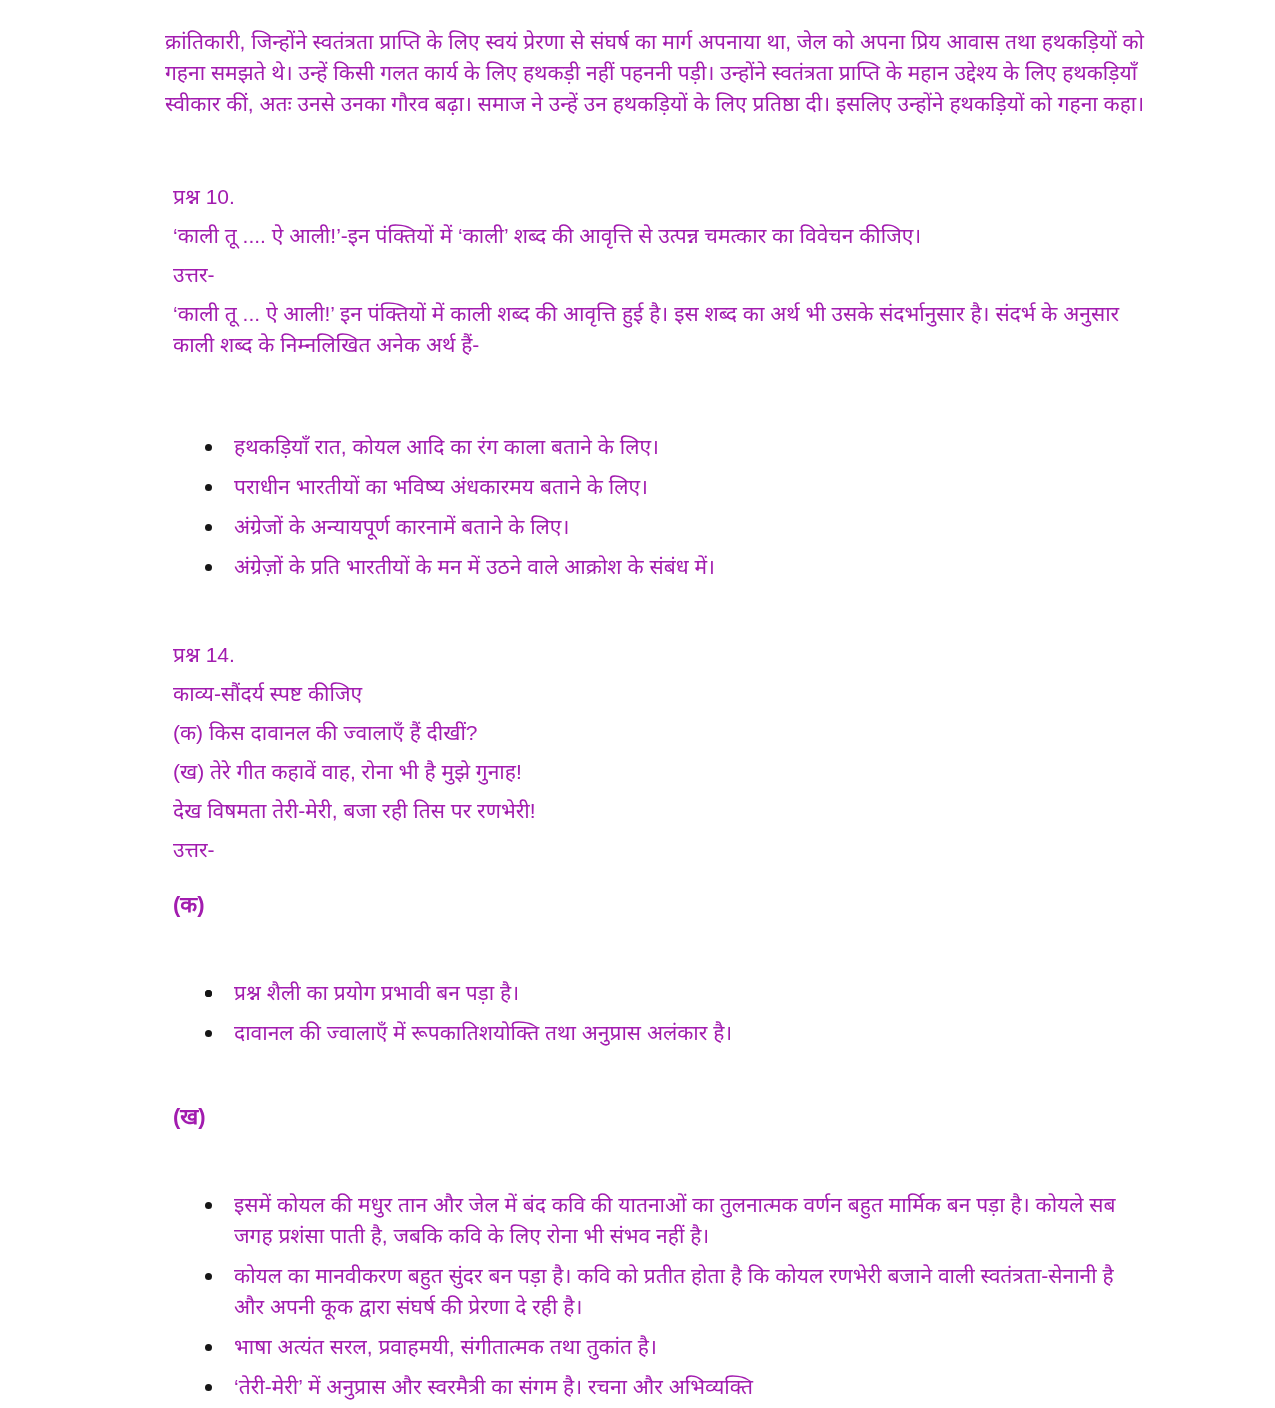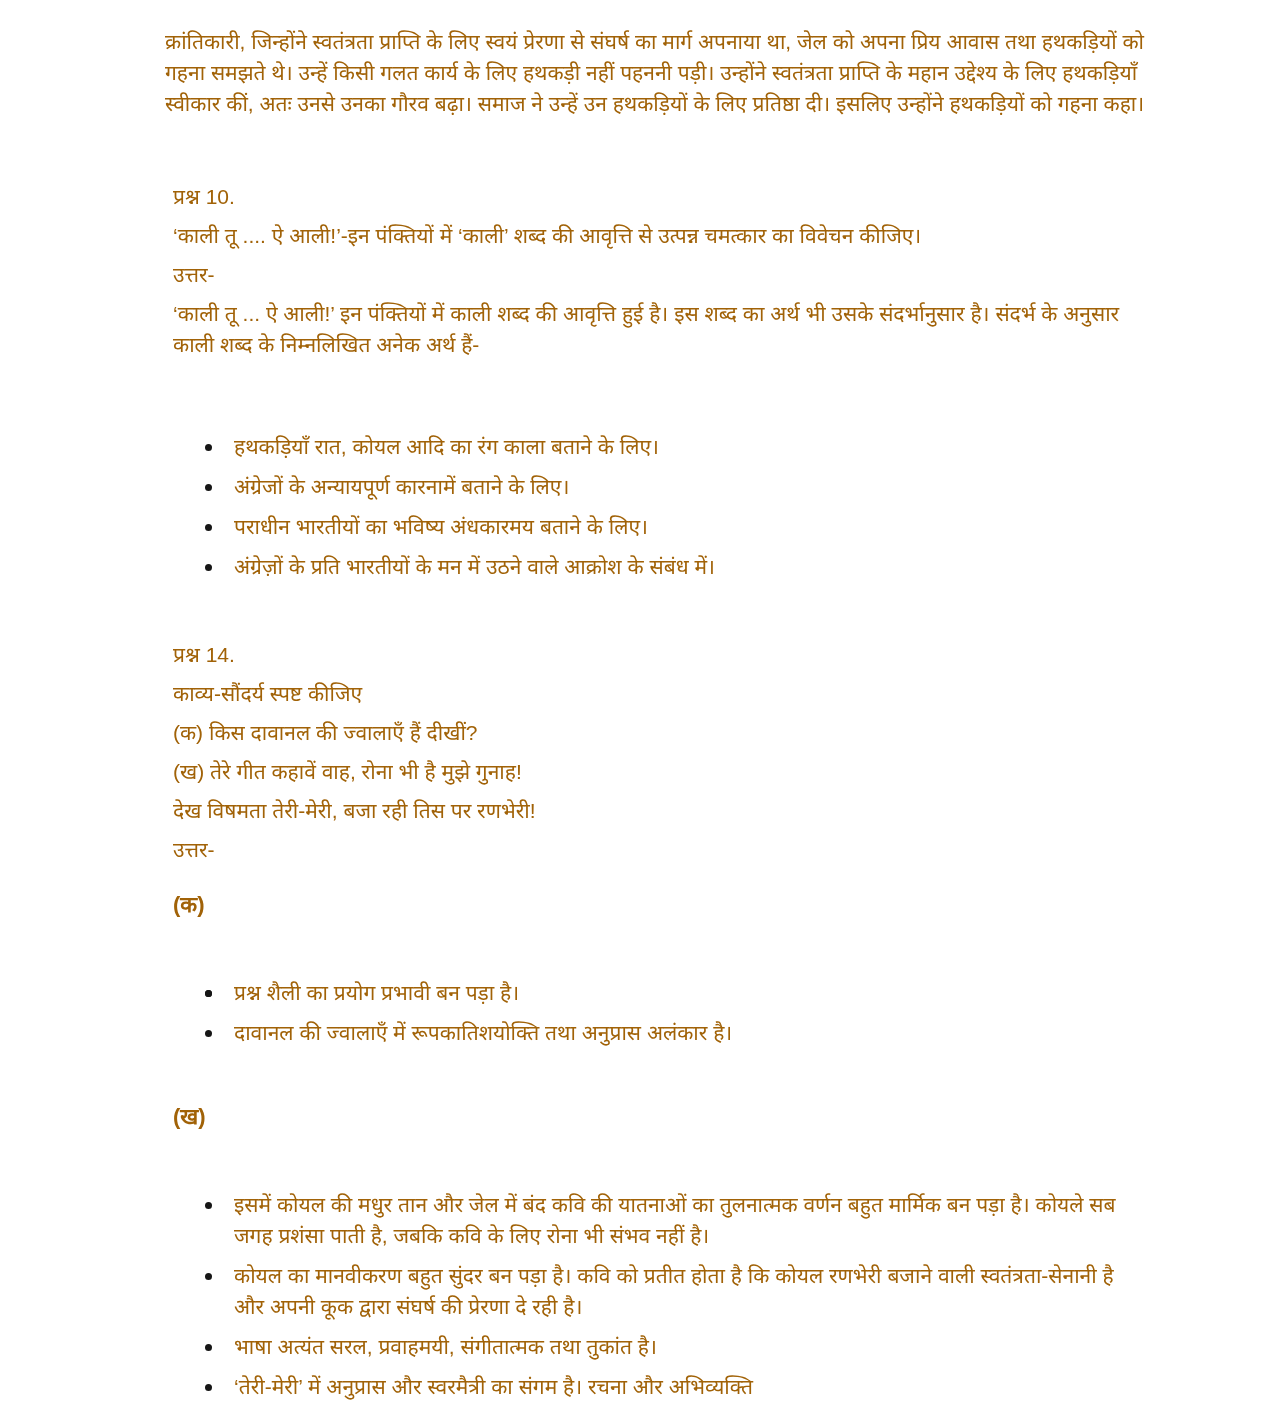--- a/index.html
+++ b/index.html
@@ -51,39 +51,39 @@
   }
   .part-label {
     font-weight: bold;
     font-size: 22px;
     line-height: 31px;
   }
 </style>
 </head>
 <body style="background: rgb(255, 255, 255);">
 
-<div class="page" style="color: #a16207;">
+<div class="page" style="color: #a21caf;">
   <div class="content">
 
     <p class="para">क्रांतिकारी, जिन्होंने स्वतंत्रता प्राप्ति के लिए स्वयं प्रेरणा से संघर्ष का मार्ग अपनाया था, जेल को अपना प्रिय आवास तथा हथकड़ियों को गहना समझते थे। उन्हें किसी गलत कार्य के लिए हथकड़ी नहीं पहननी पड़ी। उन्होंने स्वतंत्रता प्राप्ति के महान उद्देश्य के लिए हथकड़ियाँ स्वीकार कीं, अतः उनसे उनका गौरव बढ़ा। समाज ने उन्हें उन हथकड़ियों के लिए प्रतिष्ठा दी। इसलिए उन्होंने हथकड़ियों को गहना कहा।</p>
 
     <div class="gap-lg"></div>
 
     <div>
       <p class="block-line">प्रश्न 10.</p>
       <p class="block-line">‘काली तू .... ऐ आली!’-इन पंक्तियों में ‘काली’ शब्द की आवृत्ति से उत्पन्न चमत्कार का विवेचन कीजिए।</p>
       <p class="block-line">उत्तर-</p>
       <p class="block-line">‘काली तू ... ऐ आली!’ इन पंक्तियों में काली शब्द की आवृत्ति हुई है। इस शब्द का अर्थ भी उसके संदर्भानुसार है। संदर्भ के अनुसार काली शब्द के निम्नलिखित अनेक अर्थ हैं-</p>
 
       <div class="gap-lg"></div>
 
       <ul class="bullets">
         <li><span class="dot"></span><span>हथकड़ियाँ रात, कोयल आदि का रंग काला बताने के लिए।</span></li>
+        <li><span class="dot"></span><span>पराधीन भारतीयों का भविष्य अंधकारमय बताने के लिए।</span></li>
         <li><span class="dot"></span><span>अंग्रेजों के अन्यायपूर्ण कारनामें बताने के लिए।</span></li>
-        <li><span class="dot"></span><span>पराधीन भारतीयों का भविष्य अंधकारमय बताने के लिए।</span></li>
         <li><span class="dot"></span><span>अंग्रेज़ों के प्रति भारतीयों के मन में उठने वाले आक्रोश के संबंध में।</span></li>
       </ul>
     </div>
 
     <div class="gap-md"></div>
 
     <div>
       <p class="block-line">प्रश्न 14.</p>
       <p class="block-line">काव्य-सौंदर्य स्पष्ट कीजिए</p>
       <p class="block-line">(क) किस दावानल की ज्वालाएँ हैं दीखीं?</p>

